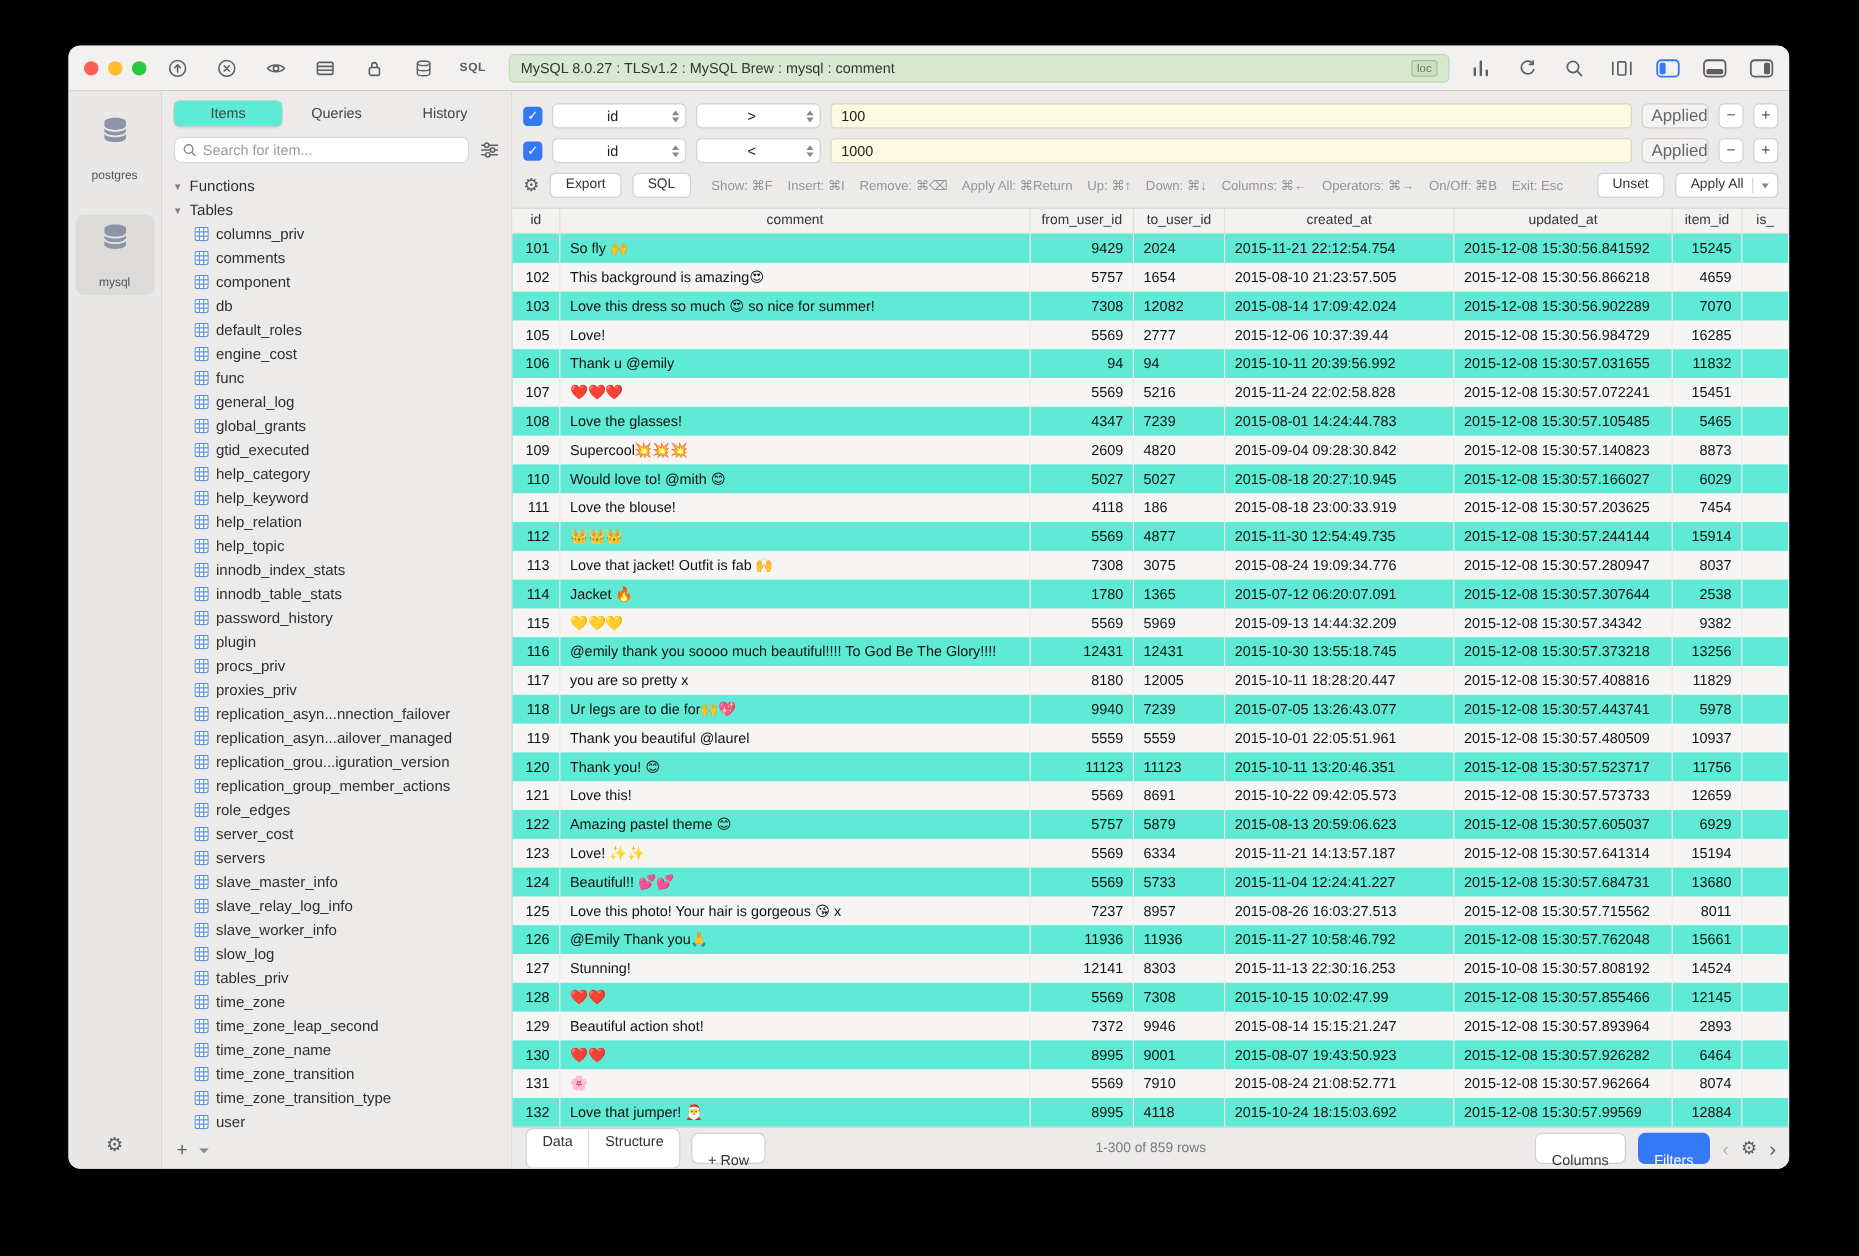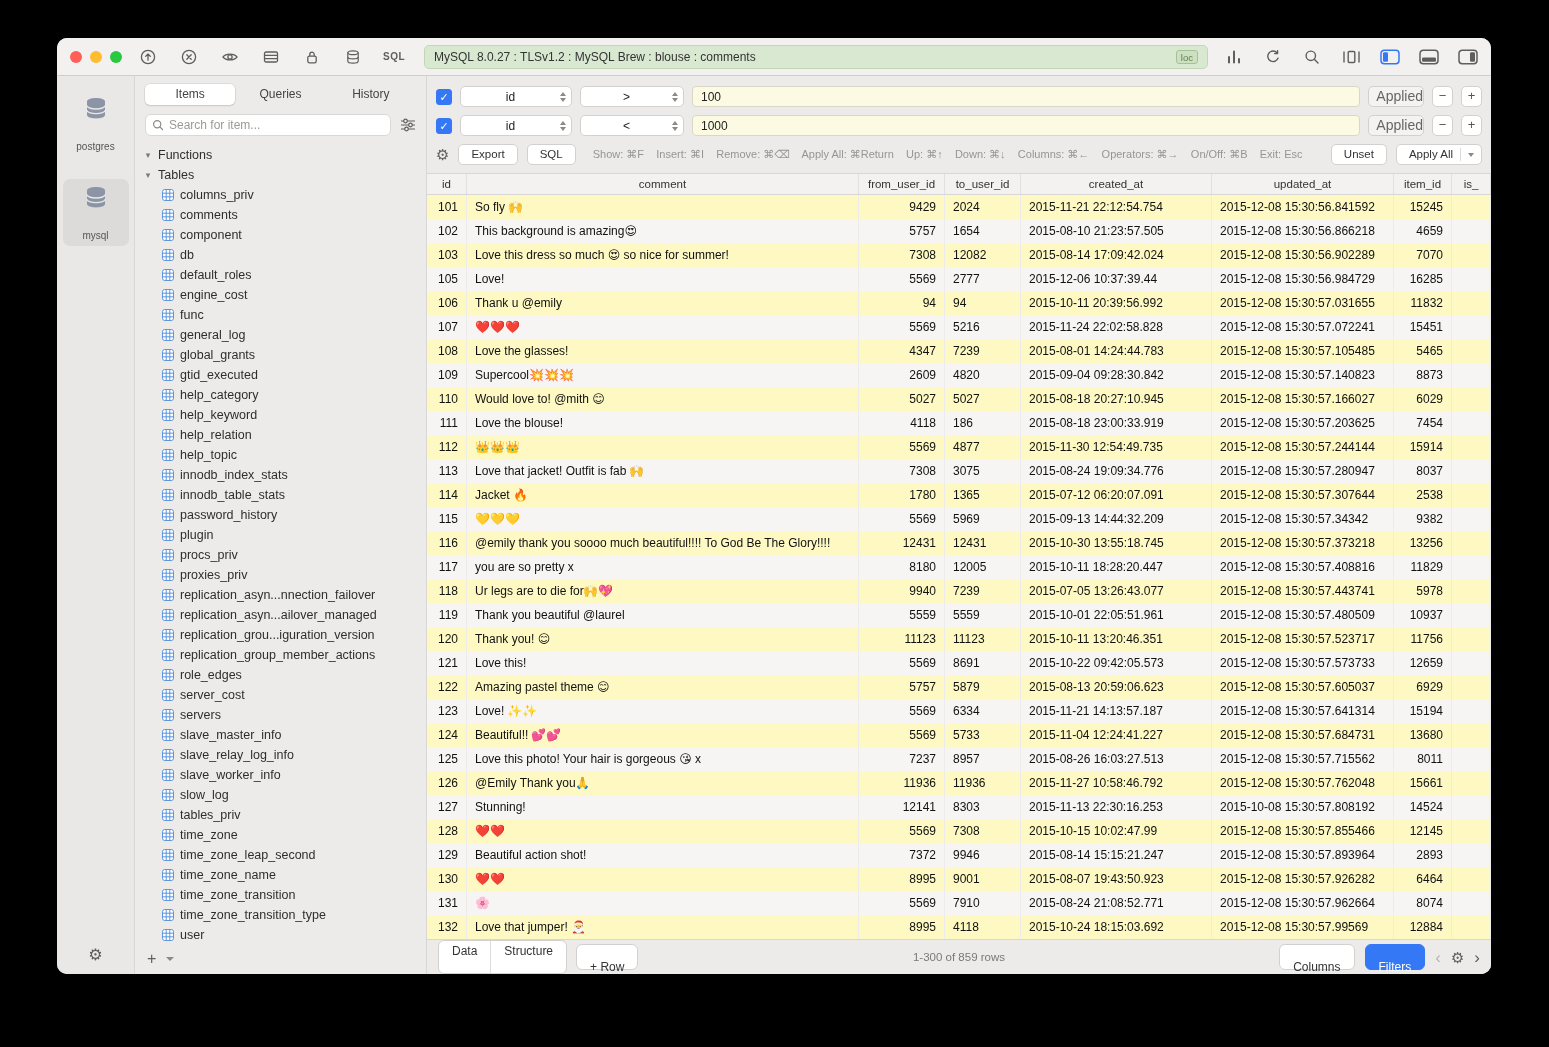--- a/index.html
+++ b/index.html
@@ -30,21 +30,21 @@
                 align-items:center; padding:14px 0 10px; gap:22px; }
   .conn-item { display:flex; flex-direction:column; align-items:center; gap:20px; width:66px; padding:6px 0 5px; border-radius:7px; }
   .conn-item.selected { background:#dcdbda; }
   .conn-label { font-size:10px; color:#555; }
   .conn-gear { margin-top:auto; font-size:16px; color:#5f5e5d; }
 
   
   .sidebar { flex:0 0 292px; background:#ecebea; border-right:1px solid #d8d7d6; display:flex; flex-direction:column; min-height:0; }
   .side-tabs { display:flex; padding:8px 10px 2px; }
   .side-tab { flex:1; text-align:center; font-size:12px; color:#444; padding:3px 0 4px; border-radius:5px; }
-  .side-tab.active { background:#ffffff; box-shadow:0 0 0 0.5px rgba(0,0,0,.12), 0 1px 2px rgba(0,0,0,.10); }
+  .side-tab.active { background:#5eead4; box-shadow:0 0 0 0.5px rgba(0,0,0,.12), 0 1px 2px rgba(0,0,0,.10); }
   .search-row { display:flex; align-items:center; gap:9px; padding:7px 10px 5px; }
   .search-field { flex:1; height:22px; background:#fff; border:1px solid #d9d8d7; border-radius:6px; display:flex; align-items:center;
                   padding:0 6px; gap:5px; }
   .search-field input { border:none; outline:none; flex:1; font-size:12px; color:#333; background:transparent; font-family:inherit; min-width:0; }
   .search-field input::placeholder { color:#9b9a99; }
   .tree { flex:1; overflow:hidden; padding:4px 0 0 8px; }
   .tree-section { display:flex; align-items:center; gap:5px; height:20px; font-size:12.5px; color:#2e2e2e; }
   .chev { font-size:9px; color:#7b7a79; width:10px; text-align:center; }
   .tree-item { display:flex; align-items:center; gap:6px; height:20px; padding-left:19px; font-size:12.5px; color:#2e2e2e; white-space:nowrap; overflow:hidden; }
   .tbl-icon { display:flex; width:12px; height:12px; flex:0 0 12px; }
@@ -77,21 +77,21 @@
           padding:0 12px; line-height:19px; white-space:nowrap; display:flex; align-items:center; }
   .gear-glyph { font-size:15px; color:#5f5e5d; line-height:15px; }
   .shortcuts { flex:1; font-size:11px; color:#969594; white-space:pre; overflow:hidden; margin:0 4px 0 8px; }
   .apply-all { padding-right:7px; gap:7px; }
   .aa-divider { width:1px; height:13px; background:#dcdbda; }
 
   
   .grid-header { display:flex; flex:0 0 22px; background:#f3f2f1; border-top:1px solid #d8d7d6; border-bottom:1px solid #d8d7d6;
                  font-size:11.5px; color:#333; overflow:hidden; }
   .gh-cell { display:flex; align-items:center; justify-content:center; border-right:1px solid #e1e0df; overflow:hidden; white-space:nowrap; }
-  .grid-body { flex:1; background:#fef9c3; overflow:hidden; font-size:12px; color:#111; }
+  .grid-body { flex:1; background:#5eead4; overflow:hidden; font-size:12px; color:#111; }
   .trow { display:flex; height:24px; line-height:24px; }
   .trow.alt { background:#f6f5f4; }
   .tcell { padding:0 8px; border-right:1px solid #edecea; overflow:hidden; white-space:nowrap; }
   .c0{width:40px; text-align:right;} .c1{width:392px;} .c2{width:86px; text-align:right;} .c3{width:76px;}
   .c4{width:191px;} .c5{width:182px;} .c6{width:58px; text-align:right;} .c7{flex:1;}
 
   
   .status-bar { flex:0 0 33px; background:#ecebea; border-top:1px solid #d8d7d6; display:flex; align-items:center;
                 padding:0 11px; gap:9px; position:relative; }
   .seg { display:flex; height:34px; border:1px solid #d2d1d0; border-radius:6px; overflow:hidden; background:#fff; }
@@ -153,21 +153,21 @@
         <span class="tb-icon">
           <svg width="18" height="18" viewBox="0 0 18 18" fill="none" stroke="#5f5e5d" stroke-width="1.2">
               <ellipse cx="9" cy="4.8" rx="5.2" ry="1.9"></ellipse>
               <path d="M3.8 4.8v8.4c0 1 2.3 1.9 5.2 1.9s5.2-.9 5.2-1.9V4.8"></path>
               <path d="M3.8 9c0 1 2.3 1.9 5.2 1.9S14.2 10 14.2 9"></path>
             </svg>
         </span>
         <span class="tb-icon sql-badge">SQL</span>
       </div>
       <div class="title-box">
-        <span>MySQL 8.0.27 : TLSv1.2 : MySQL Brew : blouse : comments</span>
+        <span>MySQL 8.0.27 : TLSv1.2 : MySQL Brew : mysql : comment</span>
         <span class="loc-badge">loc</span>
       </div>
       <div class="tb-group right">
         <span class="tb-icon">
           <svg width="18" height="18" viewBox="0 0 18 18" fill="none" stroke="#5f5e5d" stroke-width="2" stroke-linecap="round">
               <path d="M4 14.5V9M9 14.5V3.5M14 14.5V11"></path>
             </svg>
         </span>
         <span class="tb-icon">
           <svg width="18" height="18" viewBox="0 0 18 18" fill="none" stroke="#5f5e5d" stroke-width="1.4" stroke-linecap="round">

